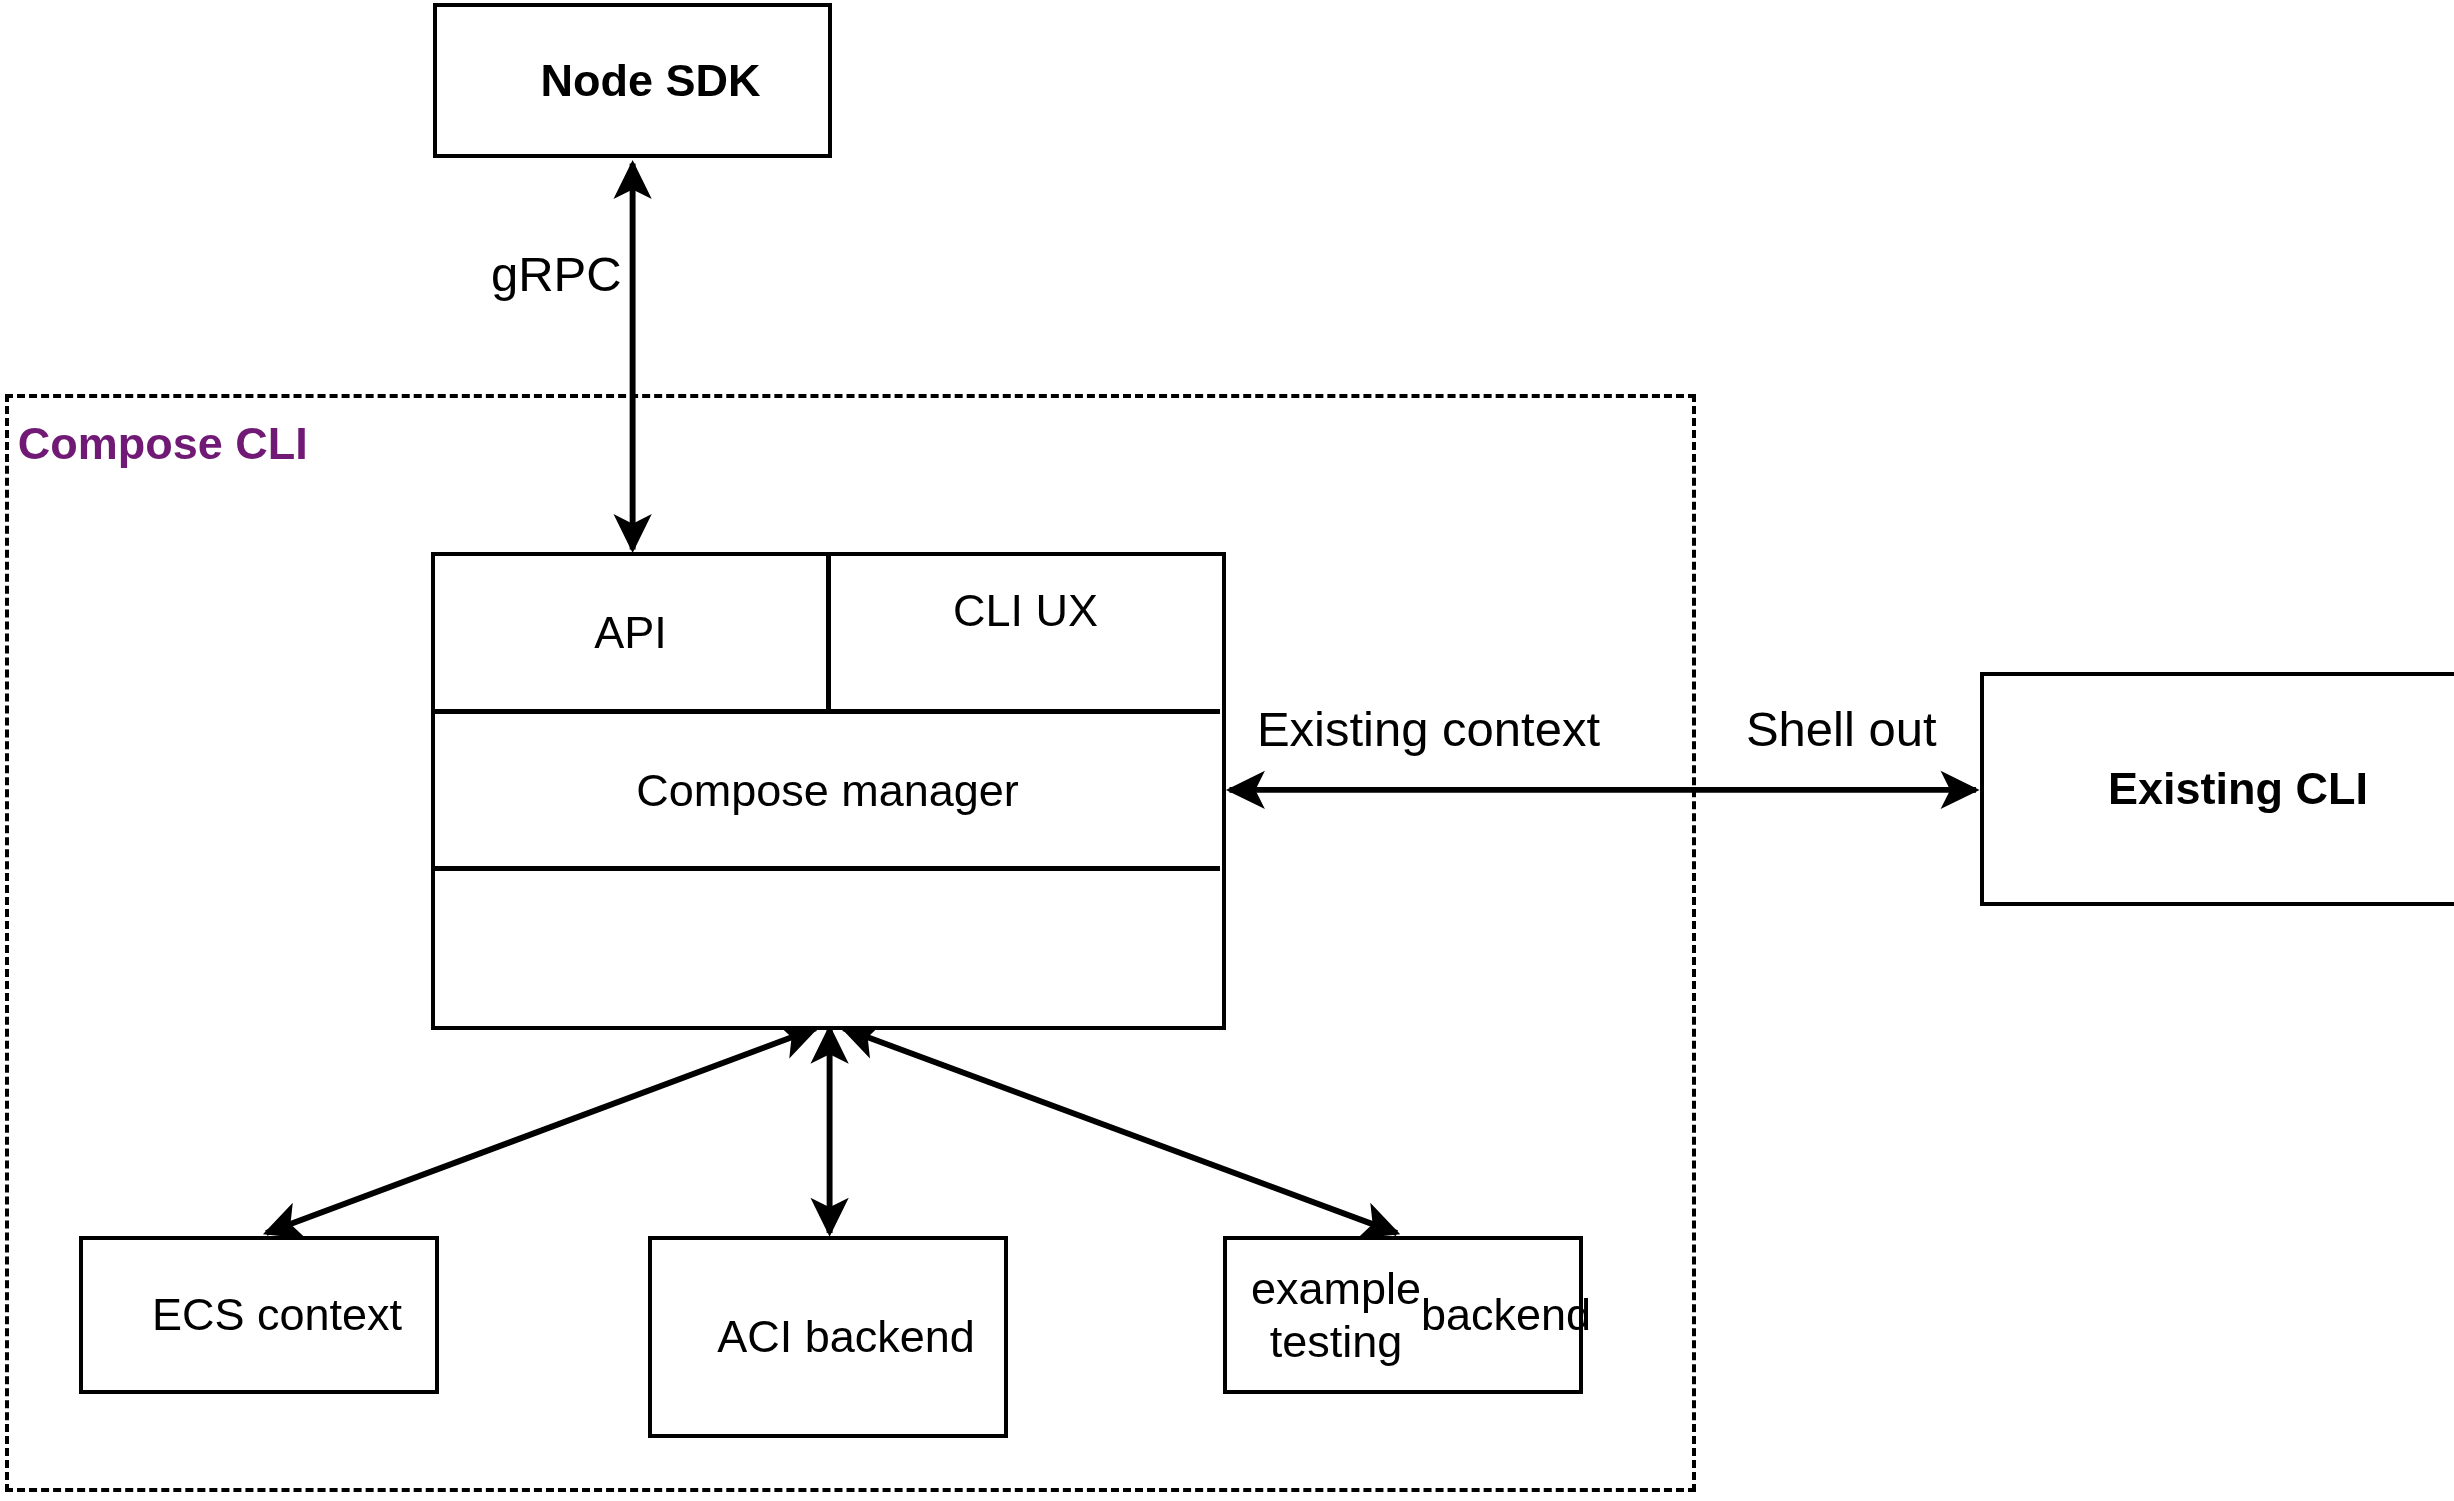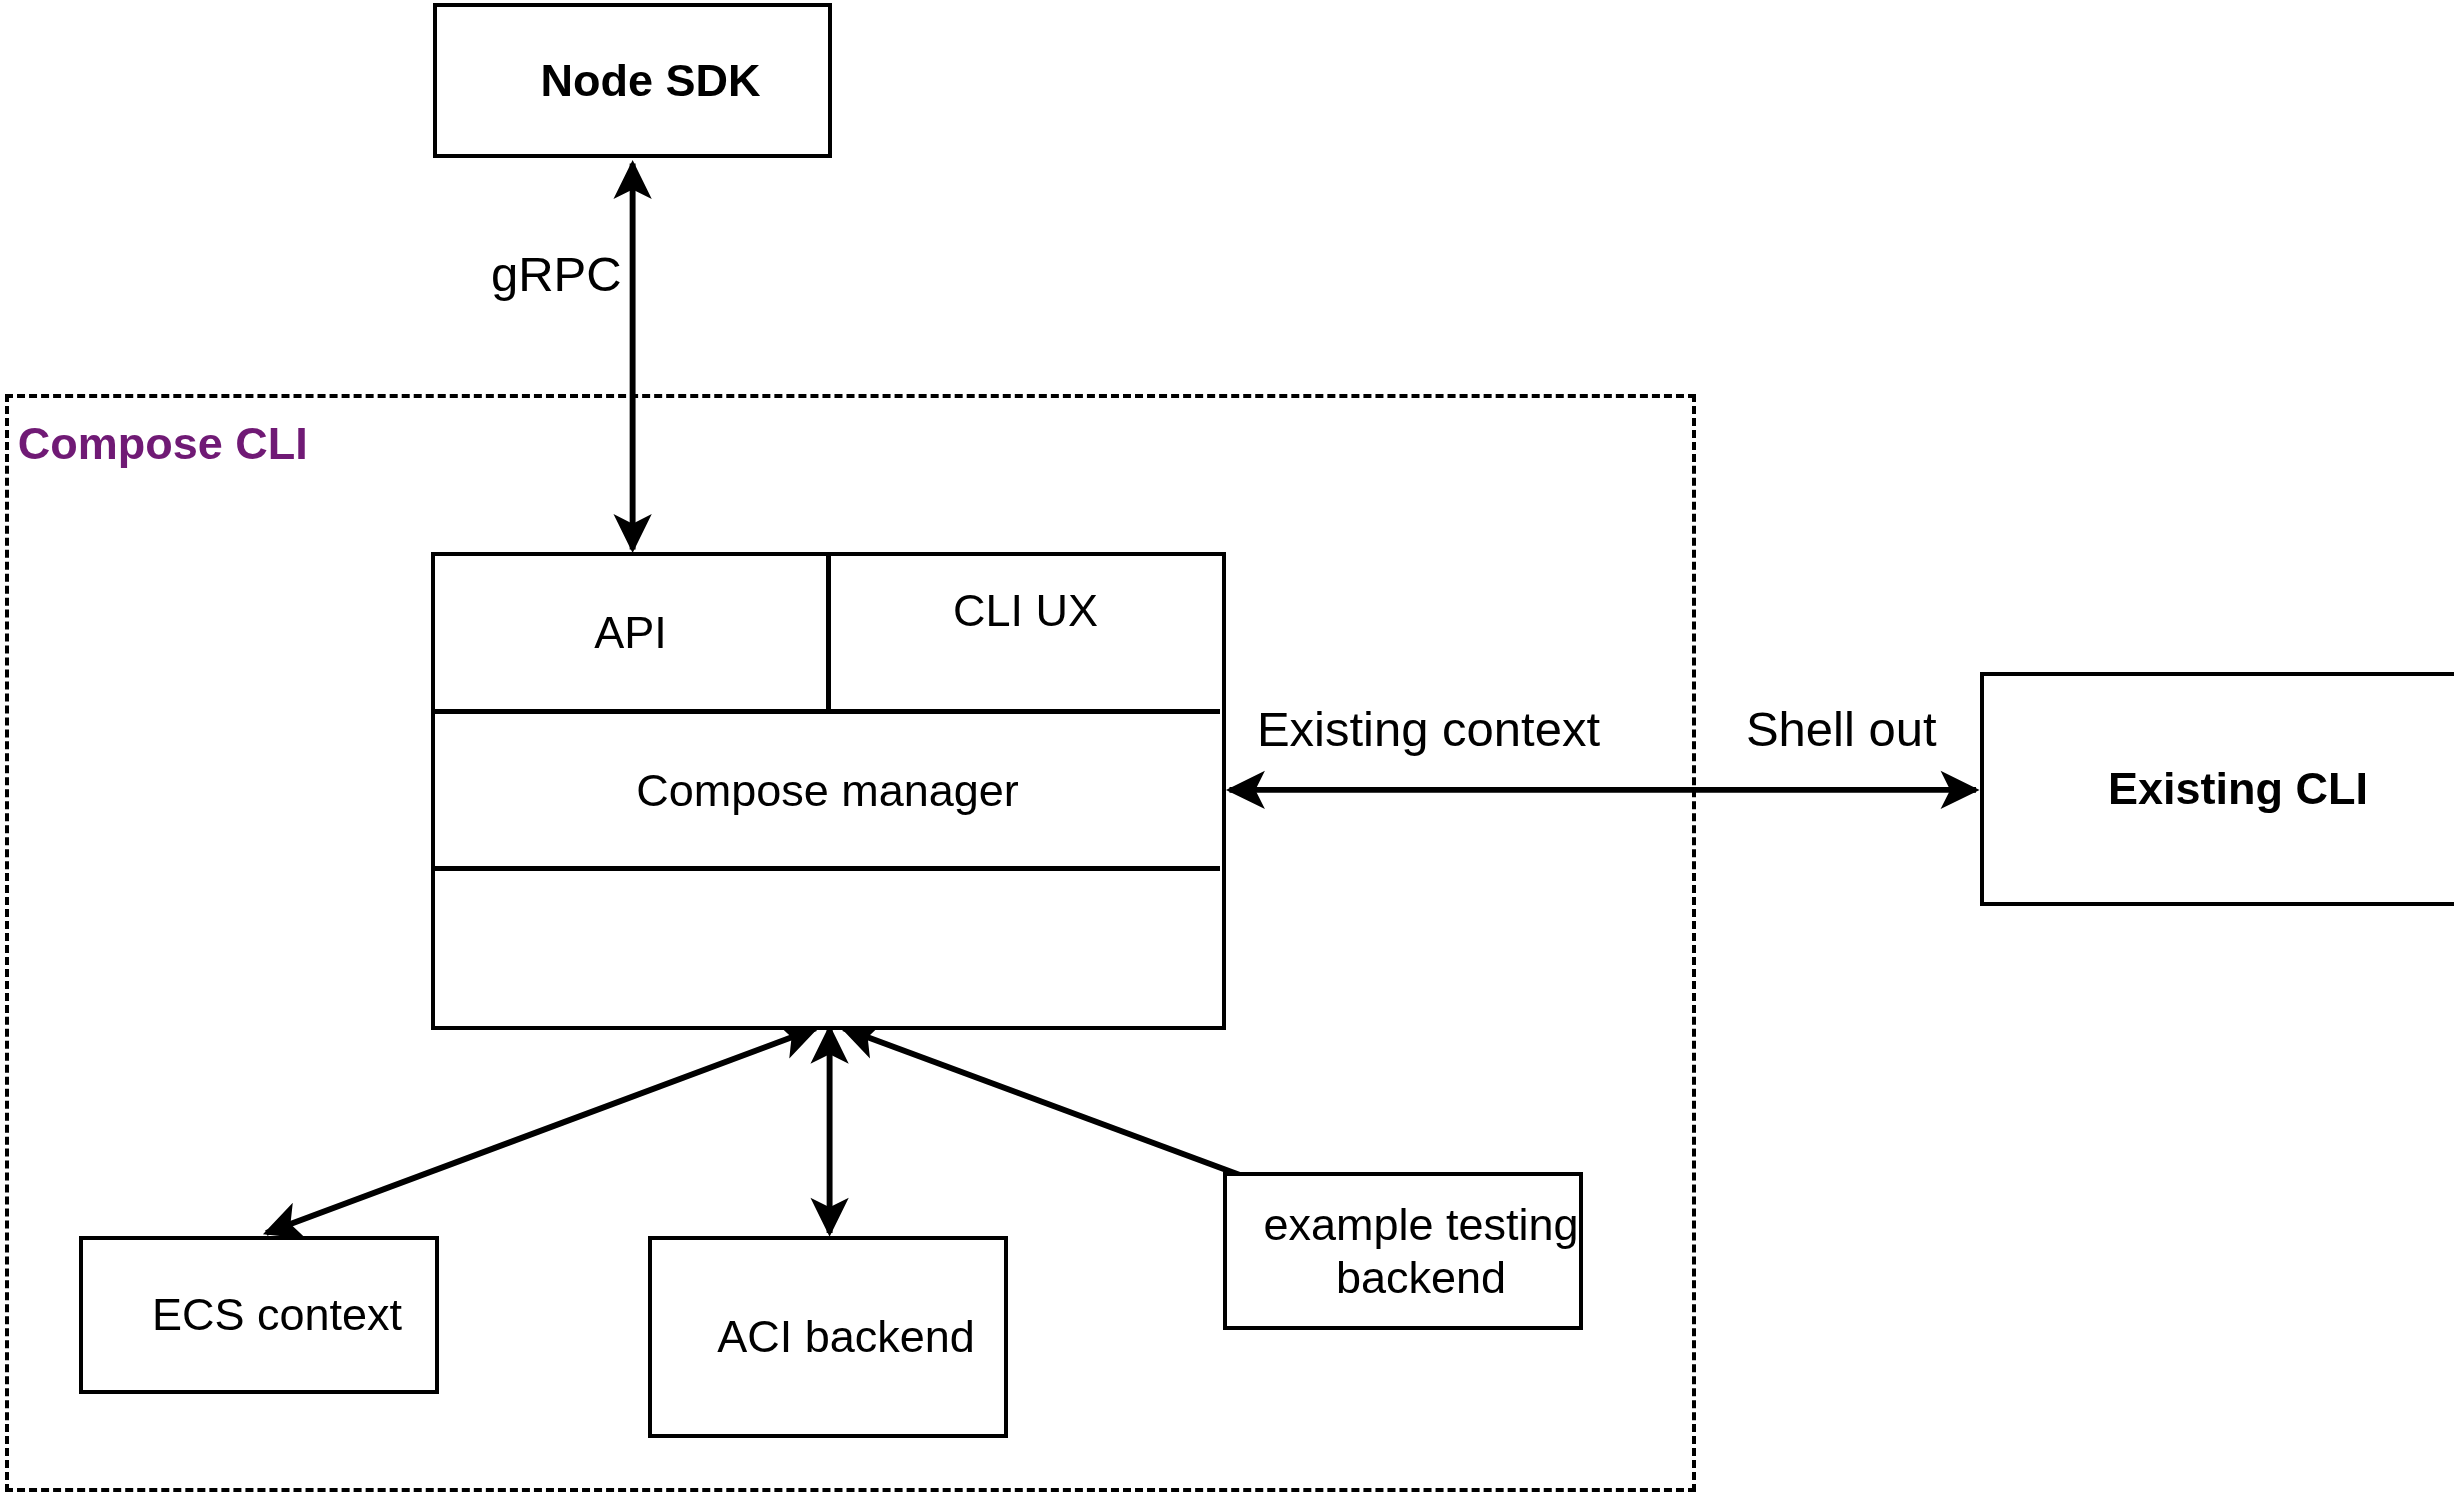--- a/index.html
+++ b/index.html
@@ -137,19 +137,19 @@
   </div>
 
   <div class="box" style="left:79px; top:1236px; width:360px; height:158px;">
     <span>ECS context</span>
   </div>
 
   <div class="box" style="left:648px; top:1236px; width:360px; height:202px;align-items:center;">
     <span>ACI backend</span>
   </div>
 
-  <div class="box" style="left:1223px; top:1172px; width:360px; height:158px; flex-direction:column;">
+  <div class="box" style="left:1223px; top:1236px; width:360px; height:158px; flex-direction:row;">
     <span>example testing</span>
     <span>backend</span>
   </div>
 
 </div>
 
 
 </body></html>

